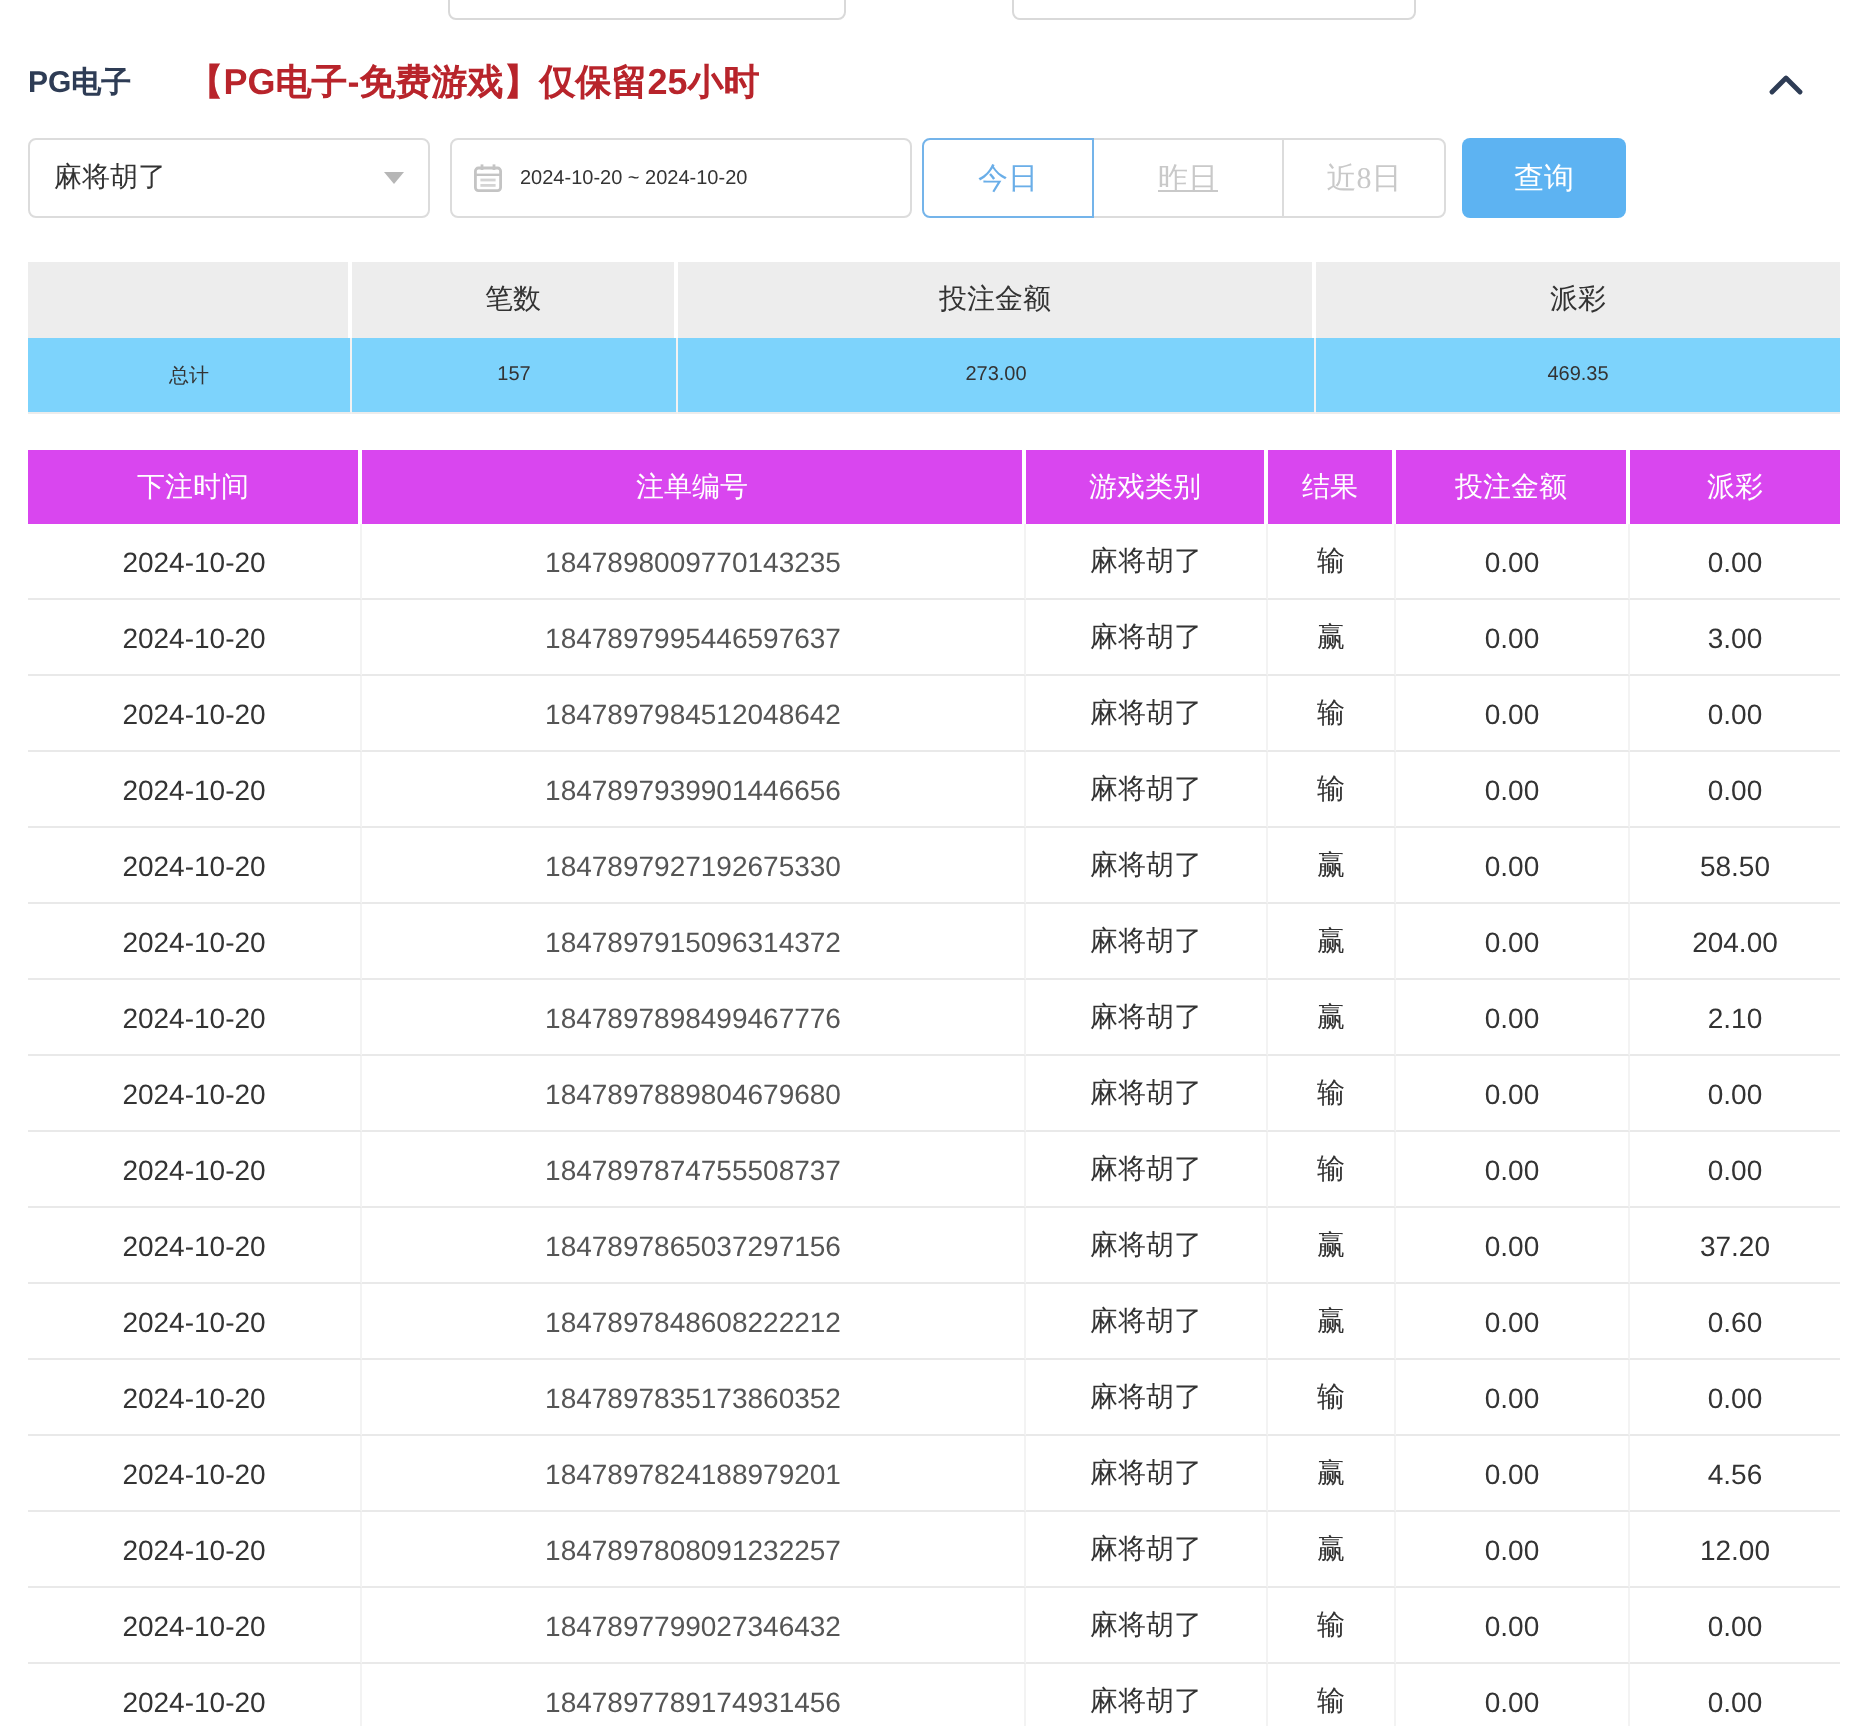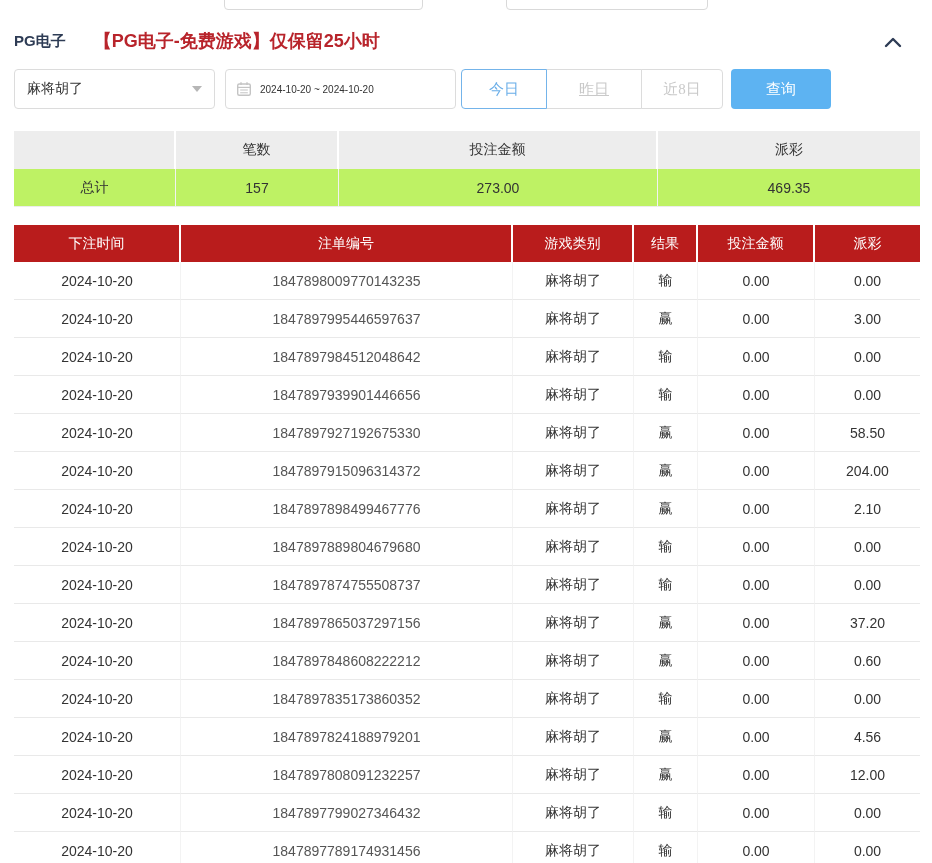--- a/index.html
+++ b/index.html
@@ -76,48 +76,48 @@
     font-family: inherit;
   }
   .quick-btn.b1 { width: 86px; margin-left: 0; border-radius: 4px 0 0 4px; }
   .quick-btn.b2 { width: 96px; text-decoration: underline; }
   .quick-btn.b3 { width: 82px; border-radius: 0 4px 4px 0; font-family: Liberation Serif, serif; }
   .quick-btn.active {
     border-color: #74b4ea; color: #6aaee8;
     position: relative; z-index: 1;
   }
   .query-btn {
-    width: 100px; height: 40px; margin-left: 8px;
+    width: 82px; height: 40px; margin-left: 8px;
     background: #5db3f2; color: #fff;
     border: none; border-radius: 4px;
     font-size: 15px; cursor: pointer;
     font-family: inherit;
   }
 
   
   table { border-collapse: separate; border-spacing: 0; table-layout: fixed; width: 906px; }
 
   .summary-wrap { margin: 22px 12px 0 14px; }
   .summary-table th {
     background: #ededed; height: 38px;
     font-weight: 400; font-size: 14px; color: #333;
     border-right: 2px solid #fff; text-align: center;
   }
   .summary-table th:last-child { border-right: none; }
   .summary-table td {
-    background: #bef264; height: 38px; text-align: center;
-    font-size: 14px; color: #333;
+    background: #7dd3fc; height: 38px; text-align: center;
+    font-size: 10px; color: #333;
     border-bottom: 1px solid #ececec;
     border-right: 1px solid #f2f2f2;
   }
   .summary-table td:last-child { border-right: none; }
 
   .records-wrap { margin: 18px 12px 0 14px; }
   .records-table th {
-    background: #b91c1c; height: 37px;
+    background: #d946ef; height: 37px;
     font-weight: 400; font-size: 14px; color: #ffffff;
     border-right: 2px solid #fff; text-align: center;
   }
   .records-table th:last-child { border-right: none; }
   .records-table td {
     background: #fff; height: 38px; text-align: center;
     font-size: 14px; color: #333;
     border-bottom: 1px solid #e9e9e9;
     border-right: 1px solid #f3f3f3;
     overflow: hidden; white-space: nowrap;

